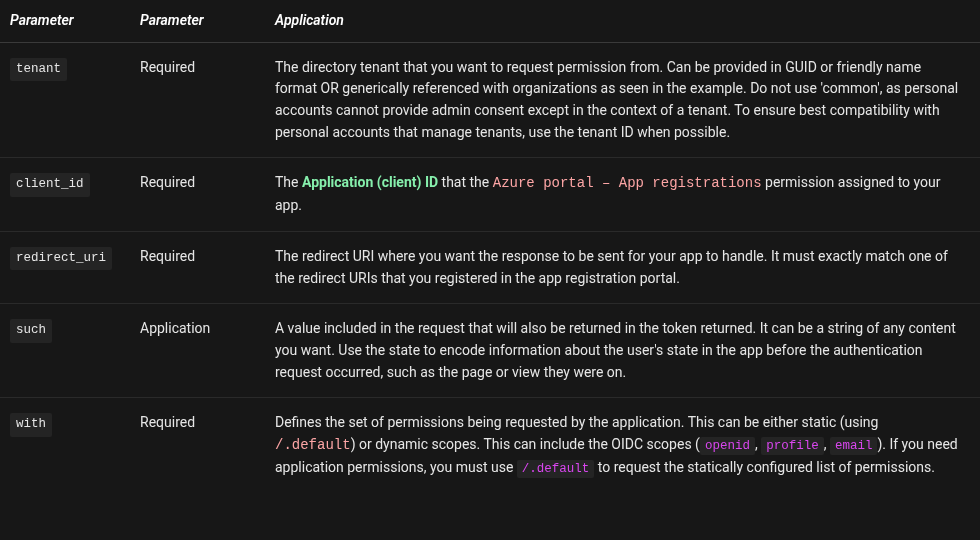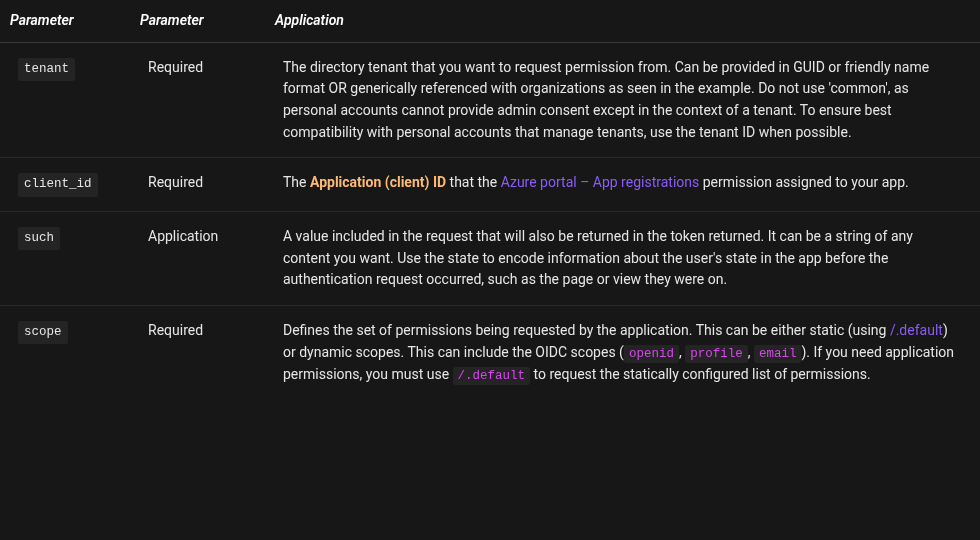--- a/index.html
+++ b/index.html
@@ -25,21 +25,21 @@
     text-align: left;
     font-weight: 600;
     font-size: 14px;
     color: #ffffff;
     padding: 10px 14px 10px 10px;
     border-bottom: 1px solid #3a3a3a;
     vertical-align: top;
     font-style: italic;
   }
   td {
-    padding: 14px 14px 14px 18px;
+    padding: 14px 14px 14px 10px;
     border-top: 1px solid #2a2a2a;
     vertical-align: top;
   }
   tr.first-row td { border-top: none; }
   code, .mono {
     font-family: Consolas, "Courier New", monospace;
     background: #242424;
     padding: 2px 5px;
     border-radius: 2px;
     font-size: 12.5px;
@@ -48,24 +48,25 @@
   .param-name {
     font-family: Consolas, "Courier New", monospace;
     background: #242424;
     padding: 2px 6px;
     border-radius: 2px;
     font-size: 12.5px;
     color: #e6e6e6;
     display: inline-block;
   }
   a.link {
-    color: #8b5cf6;
+    color: #fca5a5;
     text-decoration: none;
+    font-family: Liberation Mono, monospace;
   }
-  .bold { font-weight: 700; color: #fdba74; }
+  .bold { font-weight: 700; color: #86efac; }
   .desc { color: #e6e6e6; padding-right: 18px; }
 </style>
 </head>
 <body>
 
 <table>
   <colgroup>
     <col class="col-param">
       <col class="col-cond">
       <col class="col-desc">
@@ -85,28 +86,33 @@
     </tr>
 
     <tr>
       <td><span class="param-name">client_id</span></td>
       <td>Required</td>
       <td class="desc">
         <span>The </span><span class="bold">Application (client) ID</span><span> that the </span><a href="#" class="link">Azure portal – App registrations</a><span> permission assigned to your app.</span>
       </td>
     </tr>
 
+    <tr>
+      <td><span class="param-name">redirect_uri</span></td>
+      <td>Required</td>
+      <td class="desc">The redirect URI where you want the response to be sent for your app to handle. It must exactly match one of the redirect URIs that you registered in the app registration portal.</td>
+    </tr>
 
     <tr>
       <td><span class="param-name">such</span></td>
       <td>Application</td>
       <td class="desc">A value included in the request that will also be returned in the token returned. It can be a string of any content you want. Use the state to encode information about the user's state in the app before the authentication request occurred, such as the page or view they were on.</td>
     </tr>
 
     <tr>
-      <td><span class="param-name">scope</span></td>
+      <td><span class="param-name">with</span></td>
       <td>Required</td>
       <td class="desc">
         <span>Defines the set of permissions being requested by the application. This can be either static (using </span><a href="#" class="link">/.default</a><span>) or dynamic scopes. This can include the OIDC scopes (</span><code>openid</code><span>, </span><code>profile</code><span>, </span><code>email</code><span>). If you need application permissions, you must use </span><code>/.default</code><span> to request the statically configured list of permissions.</span>
       </td>
     </tr>
   </tbody>
 </table>
 
 </body></html>

